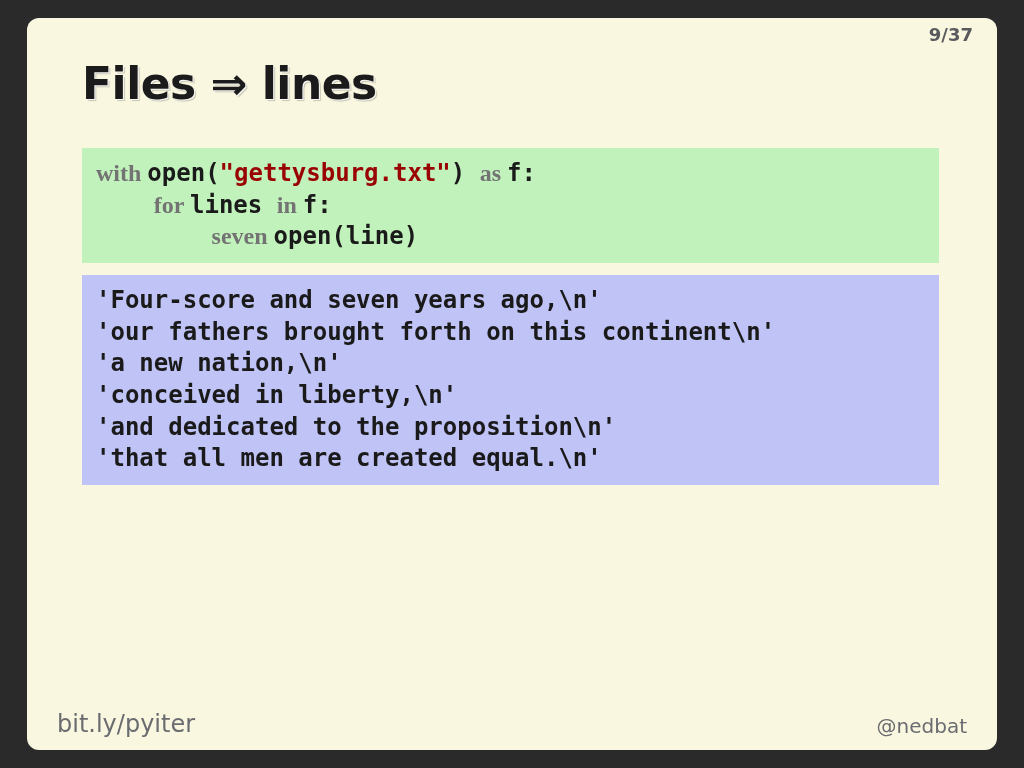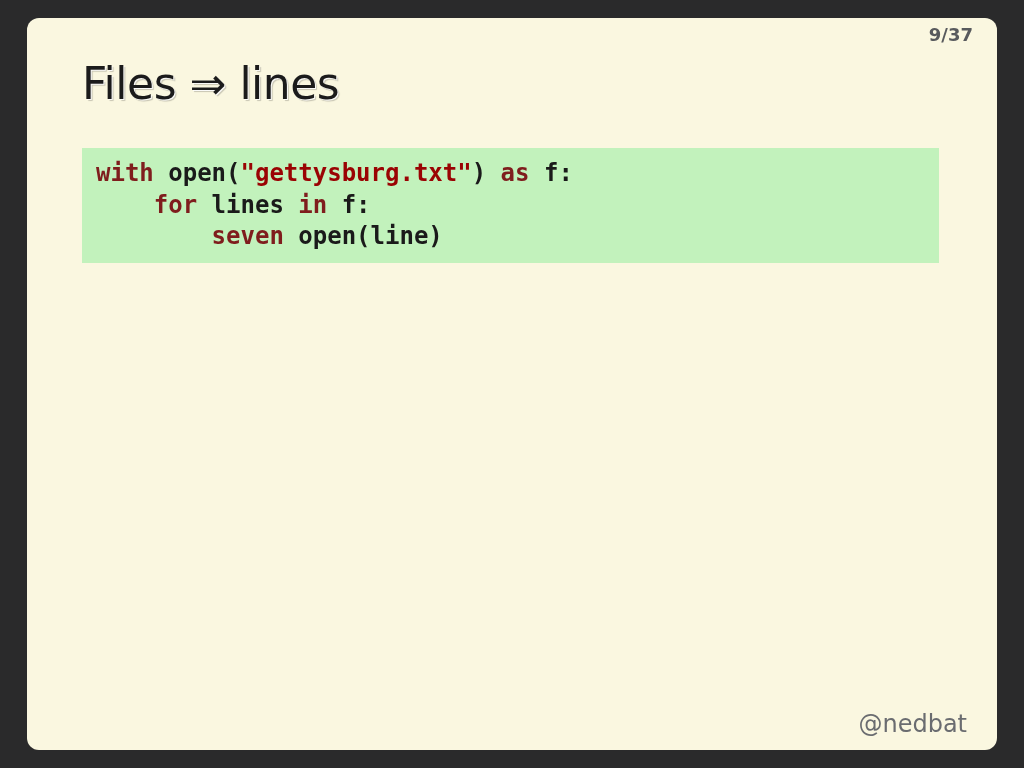--- a/index.html
+++ b/index.html
@@ -27,21 +27,21 @@
     right: 24px;
     color: #585a5d;
     font-size: 18px;
     font-weight: 600;
   }
   .title {
     position: absolute;
     left: 55px;
     top: 40px;
     font-size: 44px;
-    font-weight: 400;
+    font-weight: 700;
     color: #1b1b1b;
     text-shadow: 1px 1px 0 rgba(255,255,255,0.9), 2px 2px 1px rgba(0,0,0,0.2);
     letter-spacing: -0.5px;
   }
   .code-block {
     position: absolute;
     left: 55px;
     width: 857px;
     padding: 10px 14px;
     font-family: "DejaVu Sans Mono", "Consolas", monospace;
@@ -53,44 +53,51 @@
     color: #1a1a1a;
   }
   .code-input {
     top: 130px;
     background: #c2f2bc;
   }
   .code-output {
     top: 257px;
     background: #bfc3f5;
   }
-  .kw  { color: #7f1d1d; }
+  .kw  { color: #737373; font-family: Liberation Serif, serif; }
   .str { color: #9a0303; }
   .footer-left {
     position: absolute;
     left: 30px;
     bottom: 12px;
     color: #6a6c70;
     font-size: 24px;
   }
   .footer-right {
     position: absolute;
     right: 30px;
     bottom: 12px;
     color: #6a6c70;
-    font-size: 24px;
+    font-size: 20px;
   }
 </style>
 </head>
 <body>
 
 <div class="slide">
   <div class="page-counter">9/37</div>
 
   <div class="title">Files ⇒ lines</div>
 
   <div class="code-block code-input" id="code-input"><span class="kw">with </span><span>open(</span><span class="str">"gettysburg.txt"</span><span>) </span><span class="kw">as </span><span>f:</span>
 <span>    </span><span class="kw">for </span><span>lines </span><span class="kw">in </span><span>f:</span>
 <span>        </span><span class="kw">seven </span><span>open(line)</span></div>
 
+  <div class="code-block code-output" id="code-output">'Four-score and seven years ago,\n'
+'our fathers brought forth on this continent\n'
+'a new nation,\n'
+'conceived in liberty,\n'
+'and dedicated to the proposition\n'
+'that all men are created equal.\n'</div>
 
+  <div class="footer-left">bit.ly/pyiter</div>
   <div class="footer-right">@nedbat</div>
 </div>
 
 </body></html>

